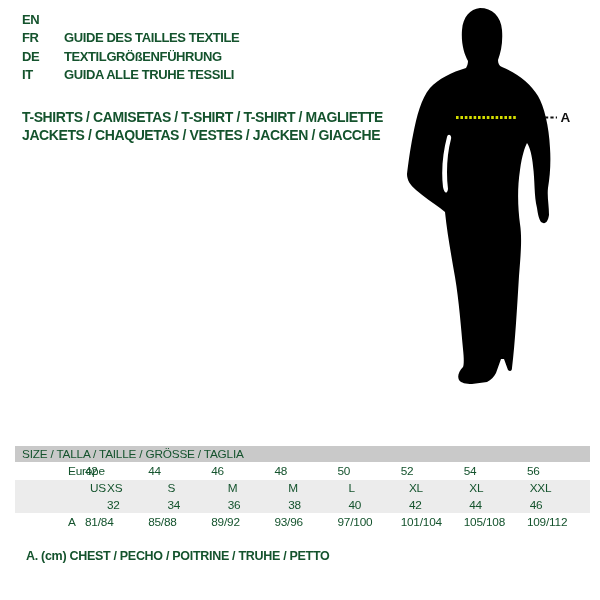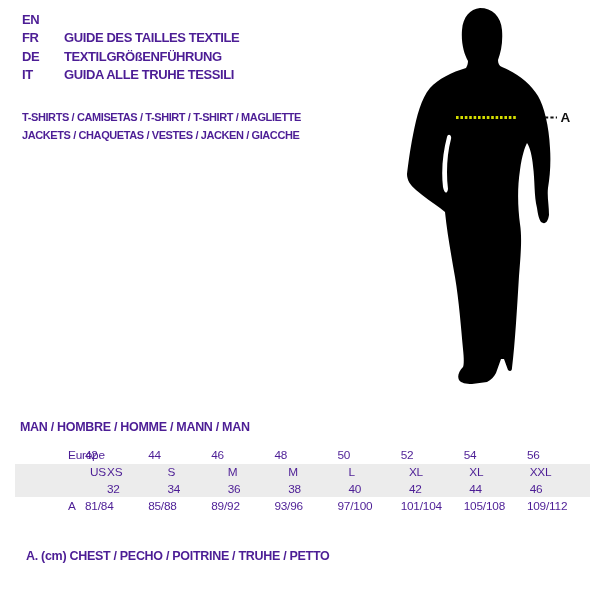--- a/index.html
+++ b/index.html
@@ -2,31 +2,31 @@
 <html><head>
 <meta charset="utf-8">
 <style>
   * { box-sizing: border-box; margin: 0; padding: 0; }
   html,body { background:#fff; }
   .canvas {
     position: relative;
     width: 600px; height: 600px;
     background: #ffffff;
     font-family: "Liberation Sans", sans-serif;
-    color: #4c1d95;
+    color: #14532d;
     overflow: hidden;
   }
 
   
   .lang-list { position: absolute; top: 11px; left: 22px; }
   .lang-row { display: flex; font-weight: bold; font-size: 13px; line-height: 18.3px; letter-spacing: -0.4px; }
   .lang-code { width: 42px; }
 
   
-  .categories { position: absolute; top: 108px; left: 22px; font-weight: bold; font-size: 11px; line-height: 18px; letter-spacing: -0.4px; }
+  .categories { position: absolute; top: 108px; left: 22px; font-weight: bold; font-size: 14px; line-height: 18px; letter-spacing: -0.4px; }
 
   
   .figure-wrap { position: absolute; left: 400px; top: 0; width: 200px; height: 400px; }
   .figure-wrap svg { display:block; width:100%; height:100%; }
 
   
   .man-heading { position: absolute; top: 420px; left: 20px; font-weight: bold; font-size: 12.5px; letter-spacing: -0.3px; }
 
   
   .size-table { position: absolute; top: 446px; left: 15px; width: 575px; font-size: 11.8px; letter-spacing: -0.2px; }
@@ -115,23 +115,23 @@
                C 444 193 447 195 448 189
                C 446 173 447 154 451 139
                C 452 135 448 133 447 137
                Z" fill="#000000"></path>
       <line x1="456" y1="117.5" x2="517" y2="117.5" stroke-width="3.2" stroke-dasharray="2.6 1.8" stroke="#d4de00"></line>
       <line x1="545" y1="117.5" x2="557" y2="117.5" stroke-width="1.8" stroke-dasharray="3.2 2.2" stroke="#111111"></line>
       <text x="560.5" y="122" font-size="13.5" font-weight="bold" font-family="Liberation Sans, sans-serif" fill="#111">A</text>
     </svg>
   </div>
 
-  <div class="man-heading">MAN / HOMBRE / HOMME / MANN / MAN</div>
 
   <div class="size-table">
+    <div class="table-header">SIZE / TALLA / TAILLE / GRÖSSE / TAGLIA</div>
 
     <div class="t-row r0">
       <span class="label">Europe</span>
       <span class="cell">42</span>
       <span class="cell">44</span>
       <span class="cell">46</span>
       <span class="cell">48</span>
       <span class="cell">50</span>
       <span class="cell">52</span>
       <span class="cell">54</span>

